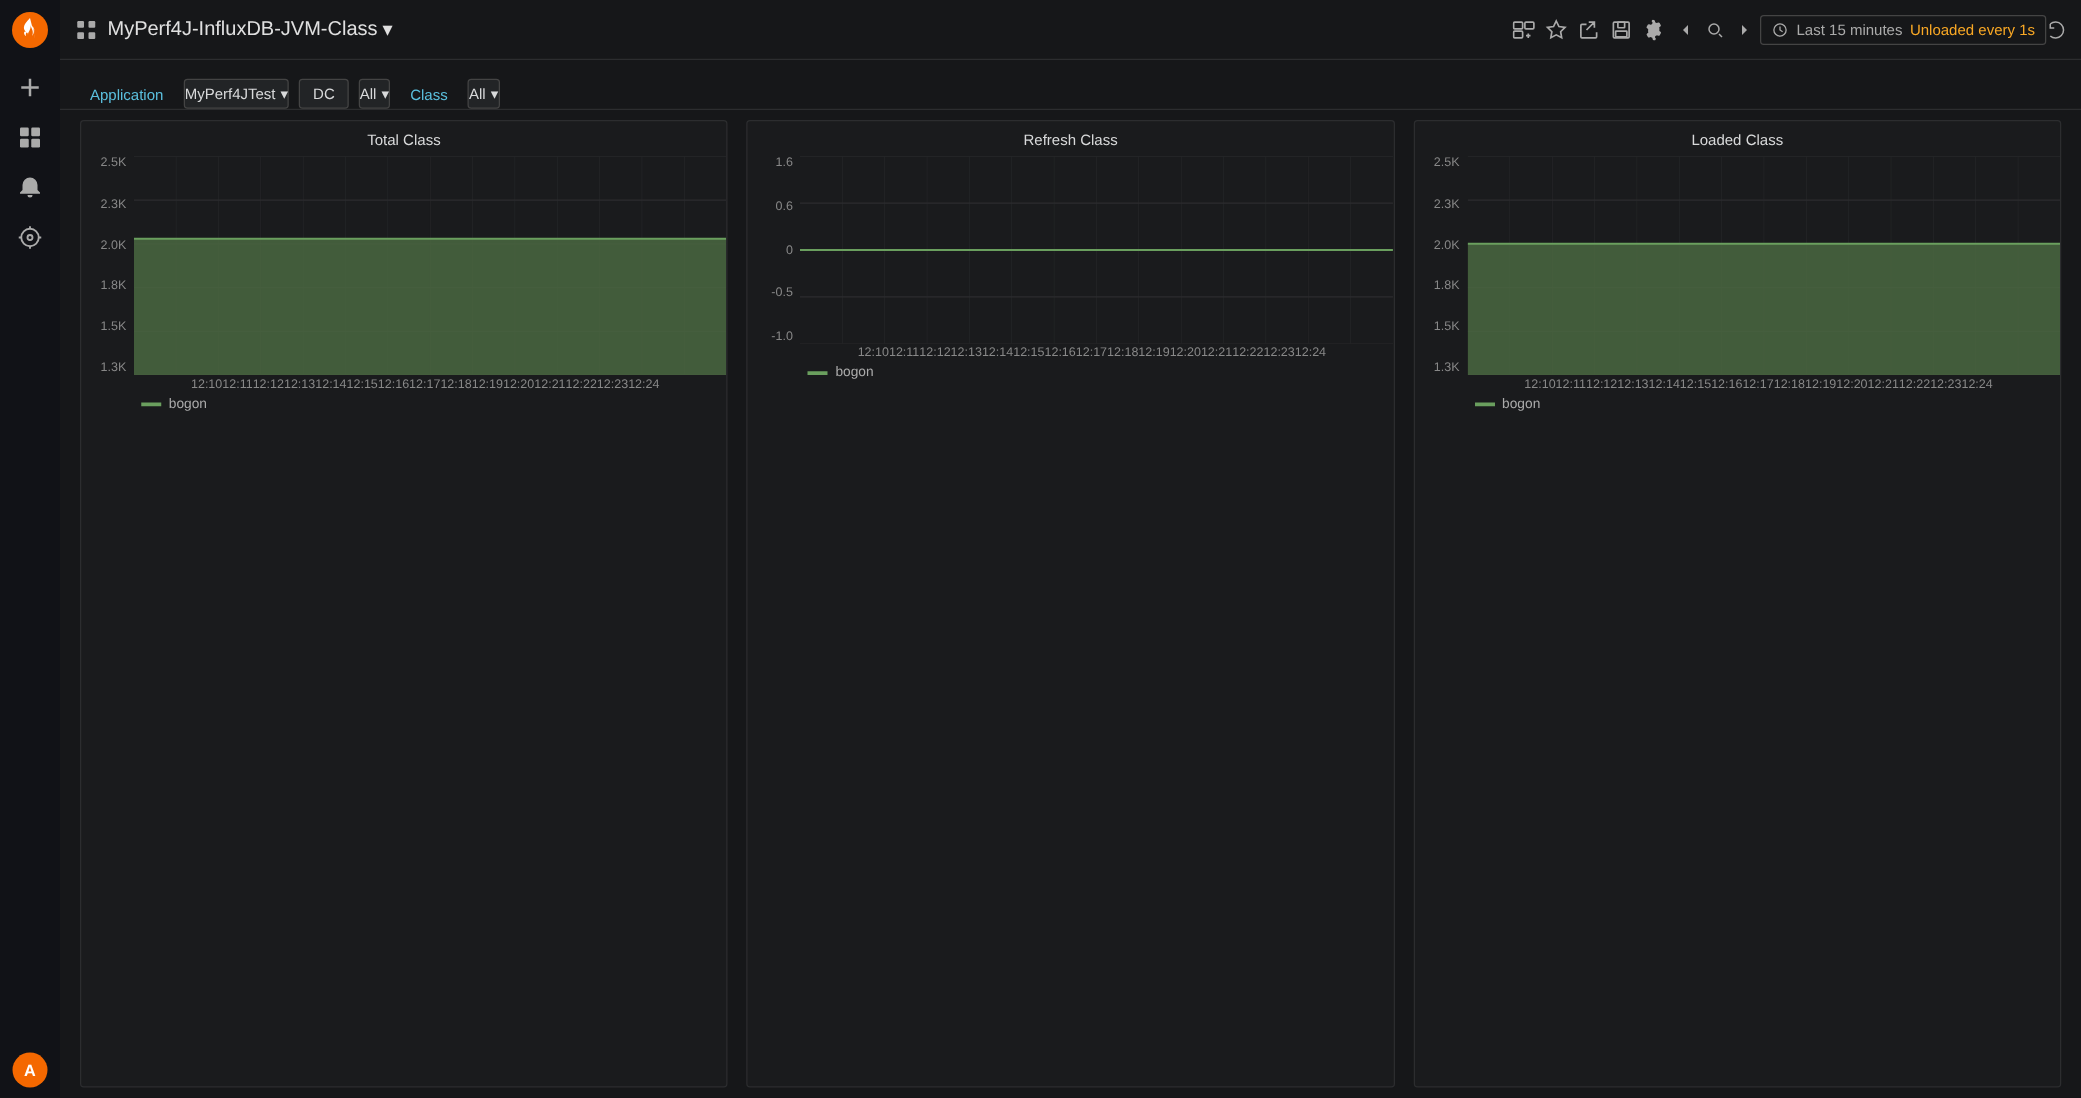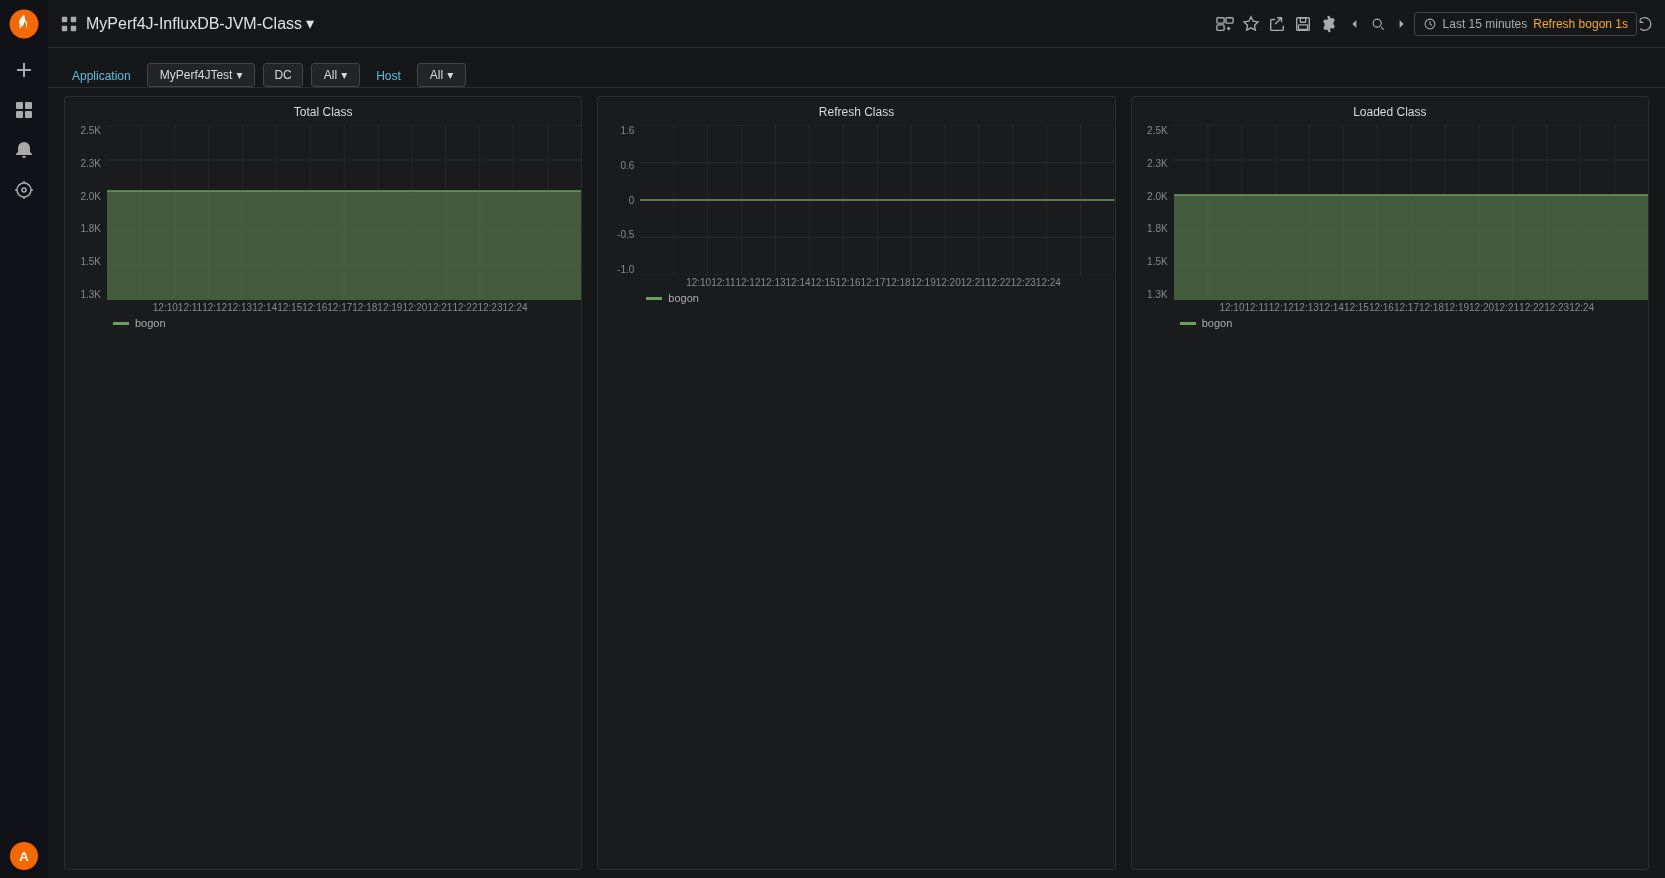--- a/index.html
+++ b/index.html
@@ -149,21 +149,21 @@
       font-weight: 500;
       padding: 4px 8px;
       cursor: default;
     }
     .filter-dropdown {
       background: #222426;
       border: 1px solid #444;
       border-radius: 3px;
       color: #d8d9da;
       font-size: 12px;
-      padding: 4px 12px;
+      padding: 4px 0;
       cursor: pointer;
       display: flex;
       align-items: center;
       gap: 4px;
     }
     .filter-dc-btn {
       background: #222426;
       border: 1px solid #444;
       border-radius: 3px;
       color: #d8d9da;
@@ -360,42 +360,42 @@
             <path d="M7 5l5 5-5 5"></path>
           </svg>
       </div>
 
       <div class="topbar-time">
         <svg viewBox="0 0 20 20" width="14" height="14" fill="none" stroke="#aaa" stroke-width="1.5">
             <circle cx="10" cy="10" r="7"></circle>
             <path d="M10 6v4l3 2"></path>
           </svg>
         <span>Last 15 minutes</span>
-        <span class="refresh-label">Refresh bogon 1s</span>
+        <span class="refresh-label">Unloaded every 1s</span>
       </div>
       <div class="topbar-refresh-btn">
         <svg viewBox="0 0 20 20" width="16" height="16" fill="none" stroke="#aaa" stroke-width="1.5">
             <path d="M4 4a8 8 0 1 1 0 12M4 4v4h4"></path>
           </svg>
       </div>
     </div>
   </div>
 
   <div class="filterbar">
     <span class="filter-label">Application</span>
     <div class="filter-dropdown">
       <span>MyPerf4JTest</span>
       <span>▾</span>
     </div>
     <div class="filter-dc-btn">DC</div>
     <div class="filter-dropdown">
       <span>All</span>
       <span>▾</span>
     </div>
-    <span class="filter-label">Host</span>
+    <span class="filter-label">Class</span>
     <div class="filter-dropdown">
       <span>All</span>
       <span>▾</span>
     </div>
   </div>
 
   <div class="charts-area">
 
     <div class="chart-panel">
       <div class="chart-title">Total Class</div>

